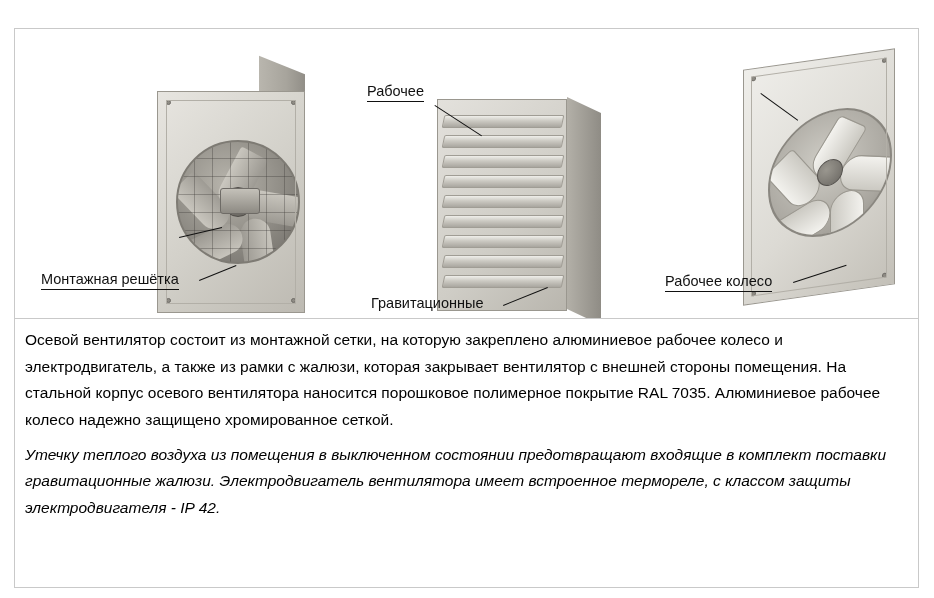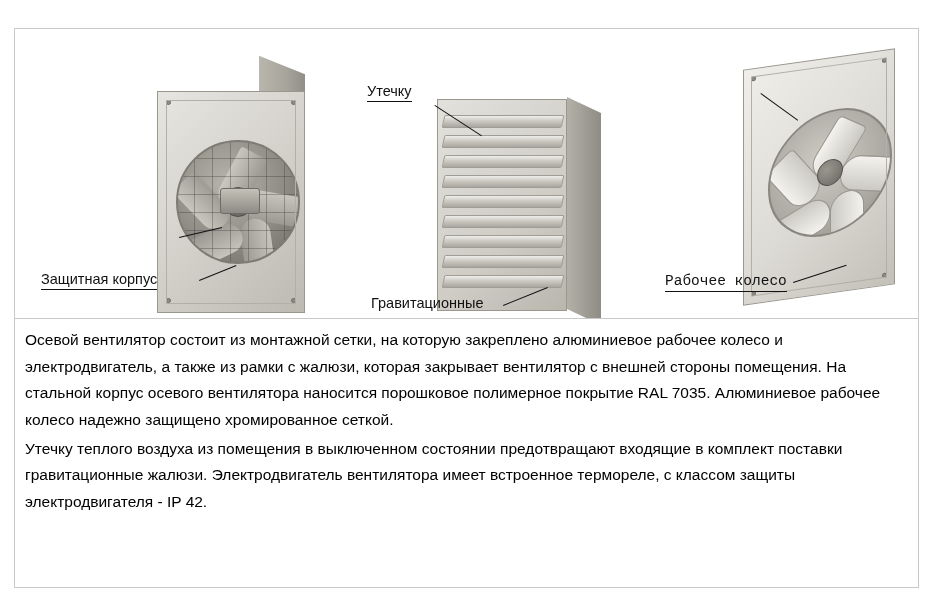--- a/index.html
+++ b/index.html
@@ -61,21 +61,22 @@
     padding: 8px 10px 10px 10px;
     font-size: 15.5px;
     color: #000000;
     line-height: 1.72;
     text-align: left;
   }
   .body-text p {
     margin: 0 0 0 0;
   }
   .body-text p + p {
-    margin-top: 2px;
+    margin-top: 8px;
+    font-style: italic;
   }
   
   .fan-left {
     position: absolute;
     left: 136px;
     top: 26px;
     width: 188px;
     height: 268px;
   }
   .plate-left-side {
@@ -333,33 +334,33 @@
           </div>
           <div class="screw" style="left:7px;top:7px;"></div>
           <div class="screw" style="left:138px;top:7px;"></div>
           <div class="screw" style="left:7px;top:222px;"></div>
           <div class="screw" style="left:138px;top:222px;"></div>
         </div>
       </div>
 
       <div class="leader" style="left:164px; top:208px; width:44px; transform: rotate(-13deg);"></div>
 
-      <span class="label underline" style="left:26px; top:242px;">Защитная корпус</span>
+      <span class="label underline" style="left:26px; top:242px;">Монтажная решётка</span>
       <div class="leader" style="left:184px; top:251px; width:40px; transform: rotate(-22deg);"></div>
 
-      <span class="label underline" style="left:352px; top:54px;">Утечку</span>
+      <span class="label underline" style="left:352px; top:54px;">Рабочее</span>
       <div class="leader" style="left:420px; top:76px; width:56px; transform: rotate(33deg);"></div>
 
       <span class="label" style="left:356px; top:266px;">Гравитационные</span>
       <span class="label underline" style="left:356px; top:285px;">жалюзи</span>
       <div class="leader" style="left:488px; top:276px; width:48px; transform: rotate(-22deg);"></div>
 
       <div class="leader" style="left:746px; top:64px; width:46px; transform: rotate(36deg);"></div>
 
-      <span class="label underline" style="left:650px; top:244px;font-family:Liberation Mono, monospace;">Рабочее колесо</span>
+      <span class="label underline" style="left:650px; top:244px;">Рабочее колесо</span>
       <div class="leader" style="left:778px; top:253px; width:56px; transform: rotate(-18deg);"></div>
     </div>
 
     <div class="body-text">
       <p>Осевой вентилятор состоит из монтажной сетки, на которую закреплено алюминиевое рабочее колесо и электродвигатель, а также из рамки с жалюзи, которая закрывает вентилятор с внешней стороны помещения. На стальной корпус осевого вентилятора наносится порошковое полимерное покрытие RAL 7035. Алюминиевое рабочее колесо надежно защищено хромированное сеткой.</p>
       <p>Утечку теплого воздуха из помещения в выключенном состоянии предотвращают входящие в комплект поставки гравитационные жалюзи. Электродвигатель вентилятора имеет встроенное термореле, с классом защиты электродвигателя - IP 42.</p>
     </div>
 
   </div>
 </div>

